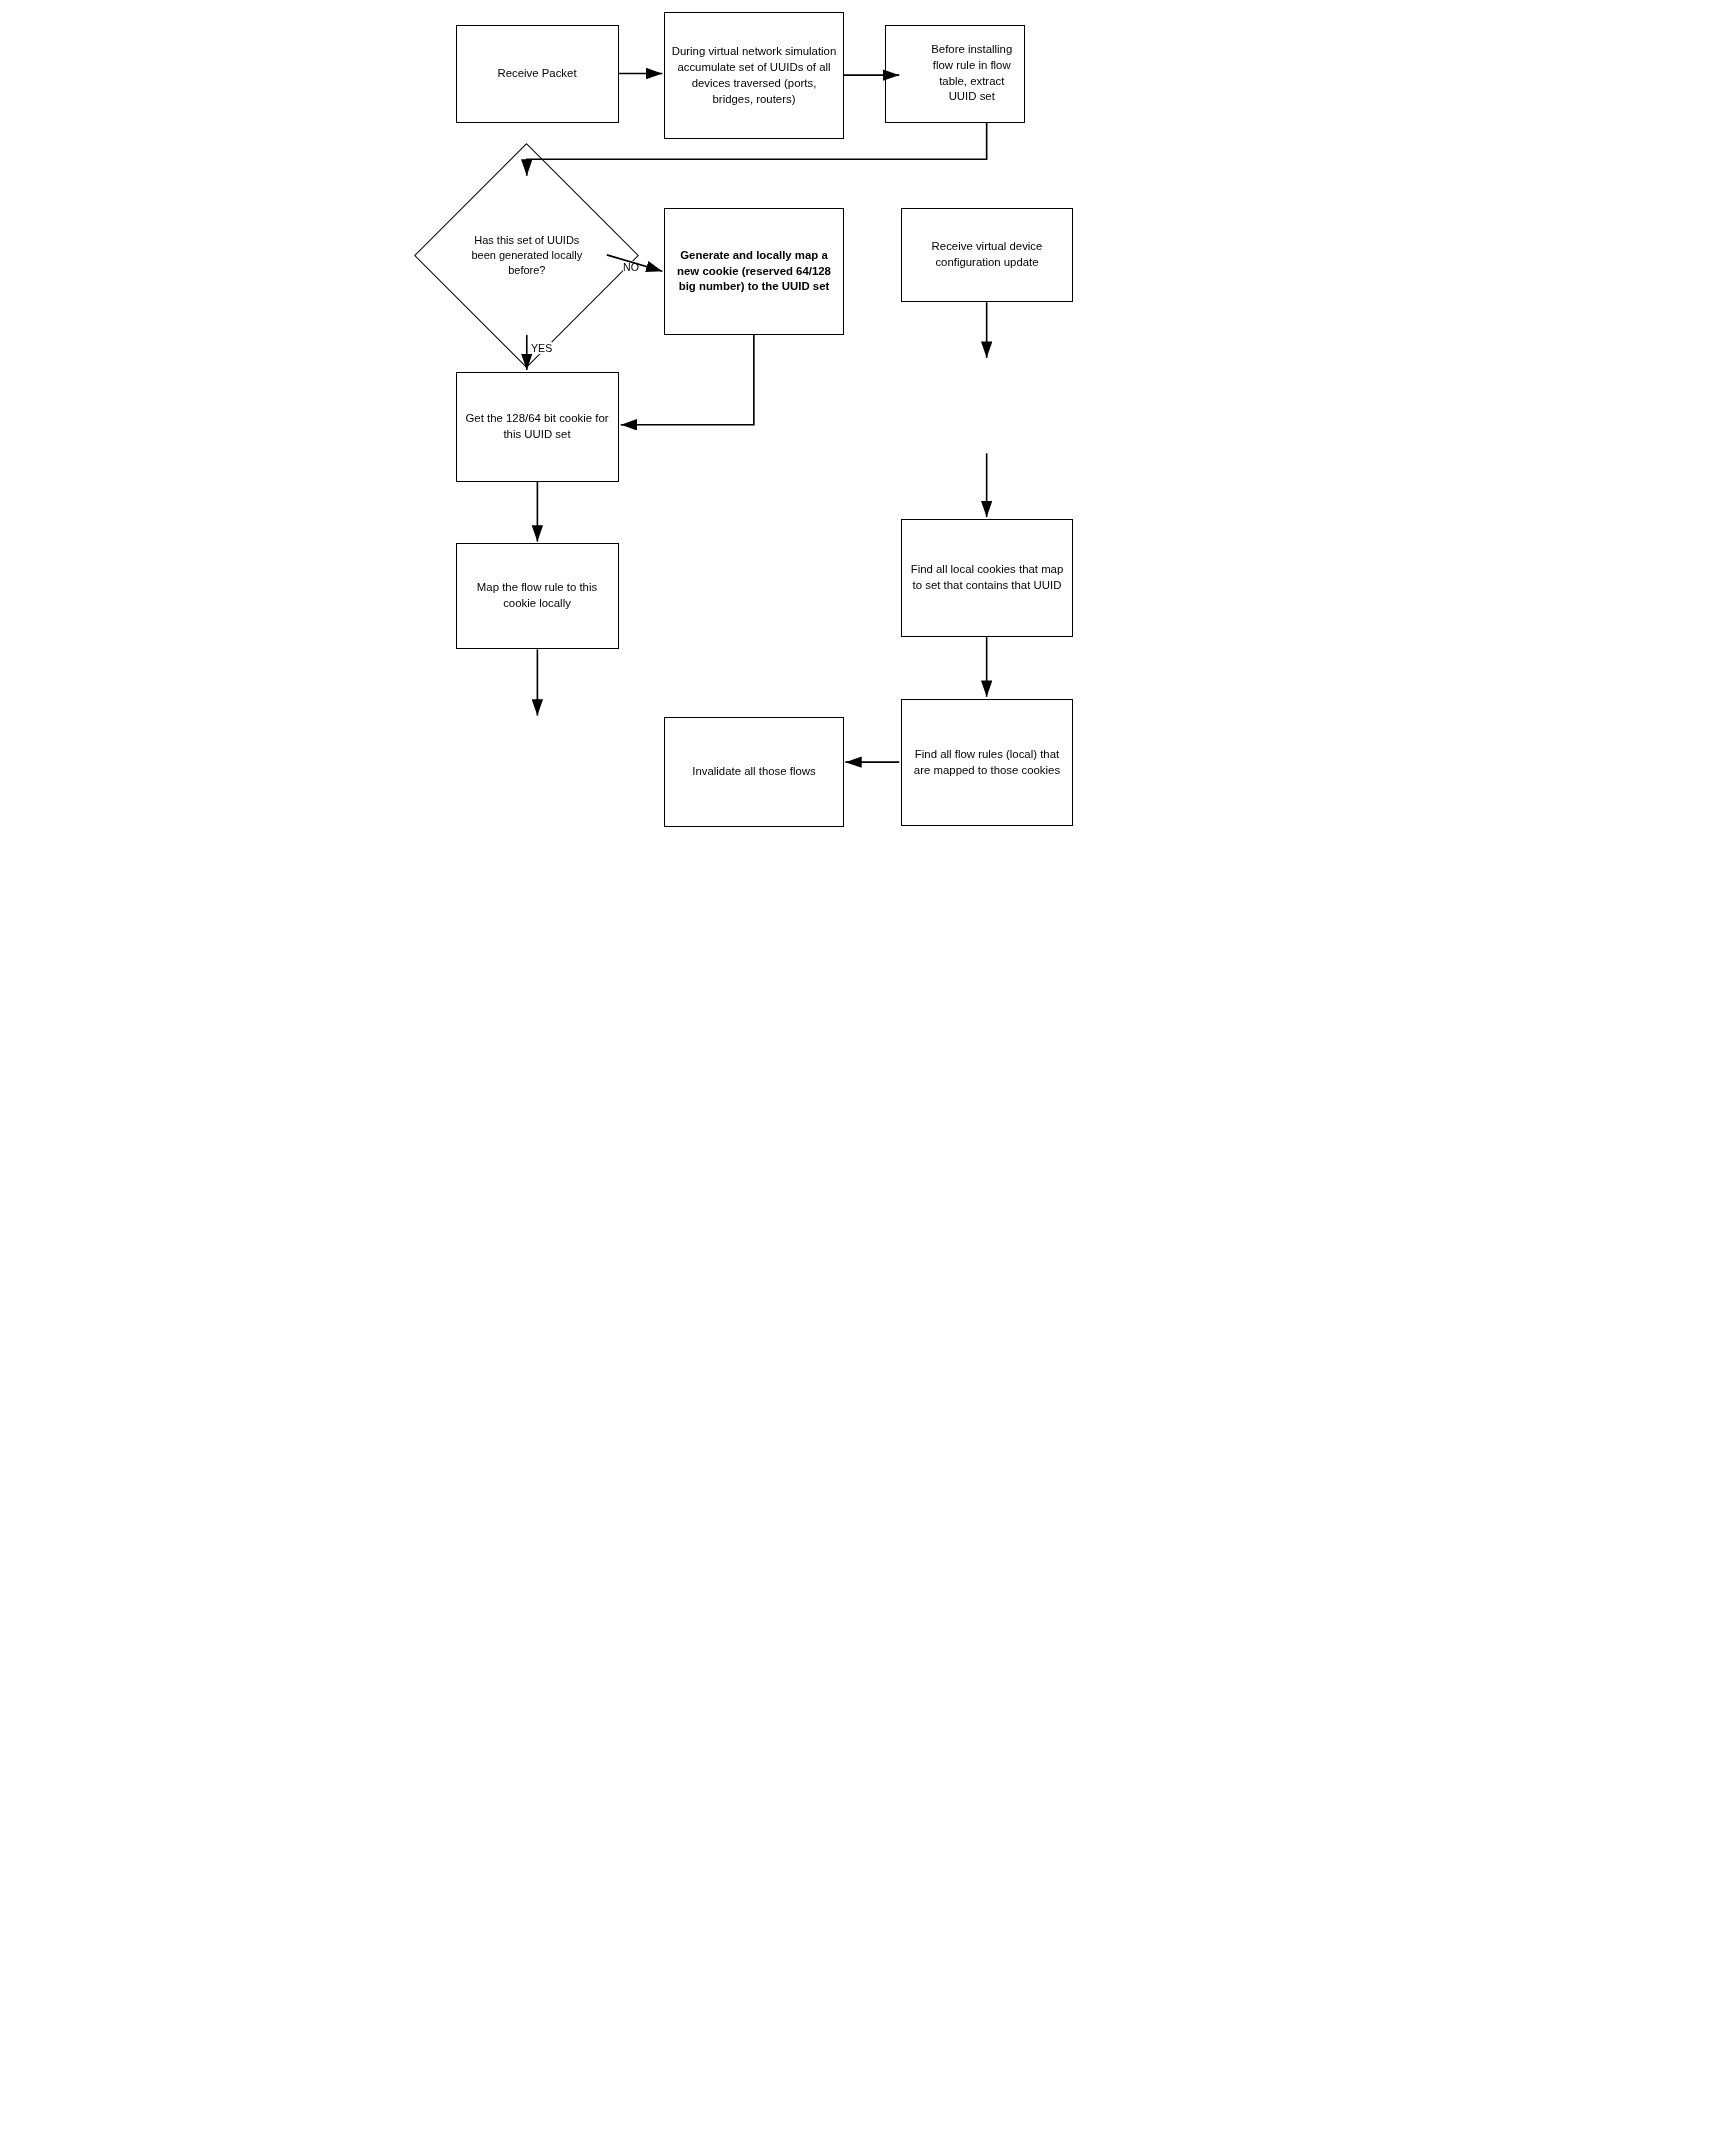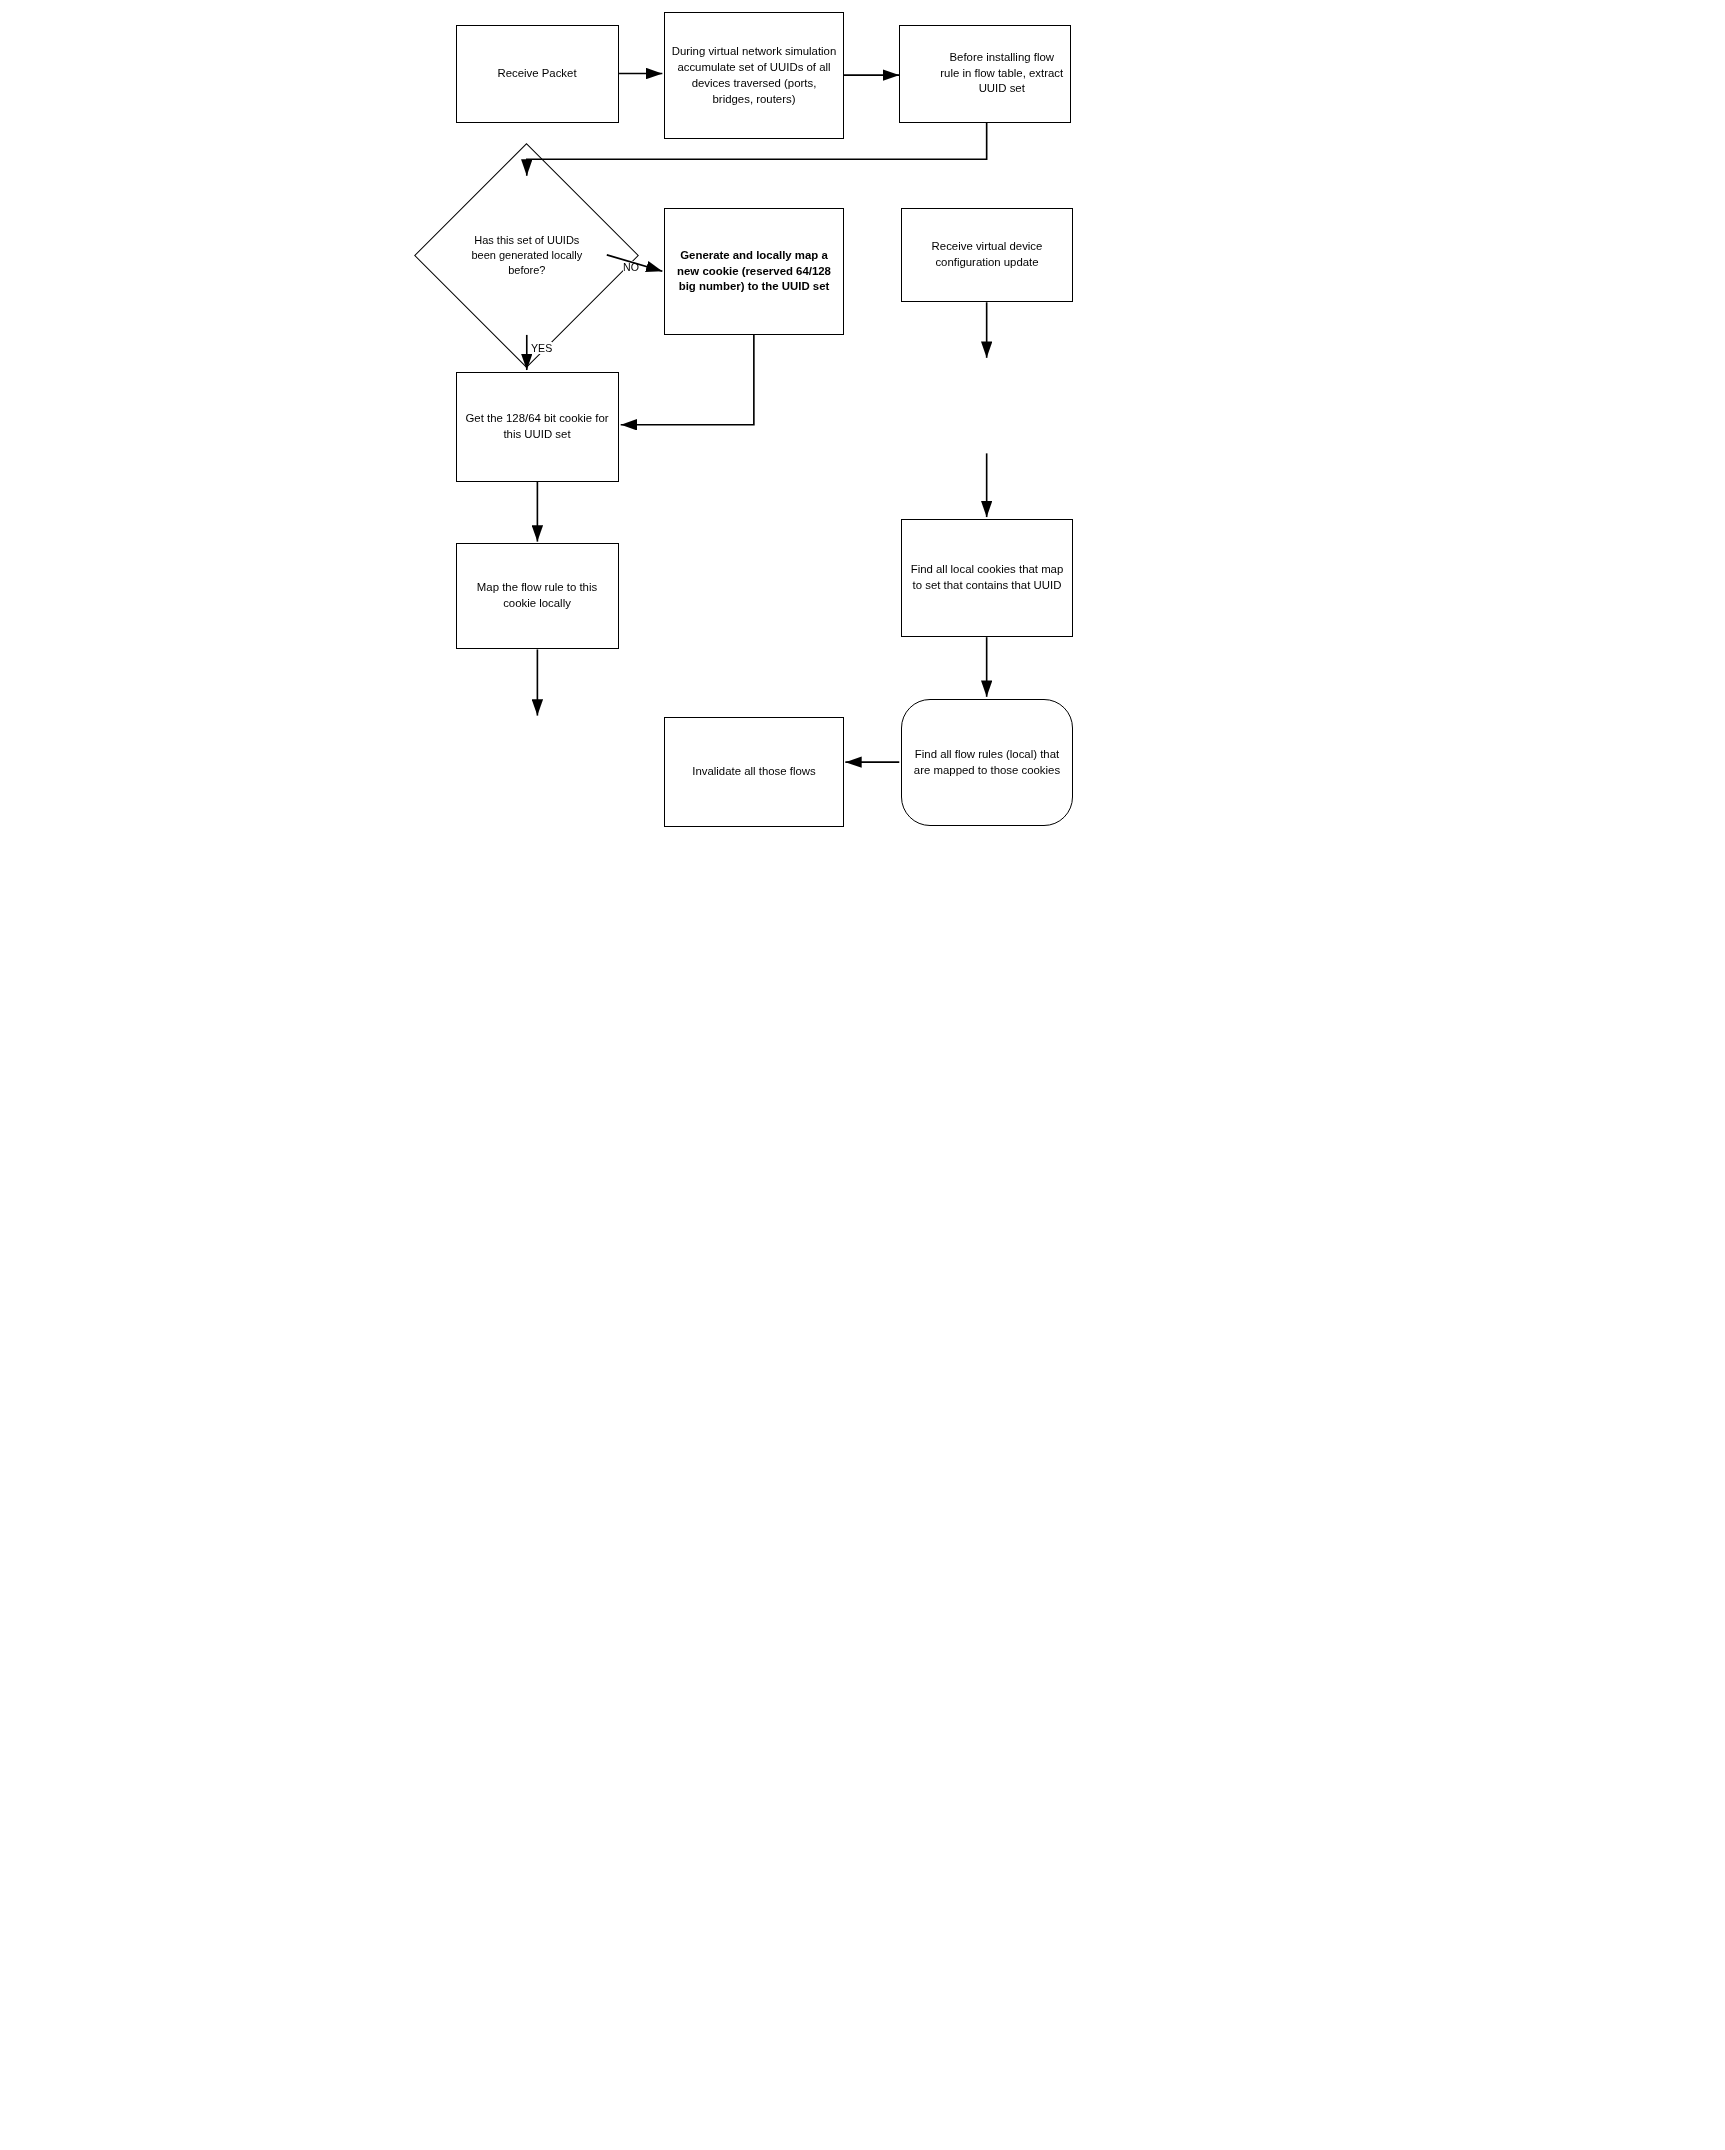--- a/index.html
+++ b/index.html
@@ -73,21 +73,21 @@
 <div class="diagram-container">
 
   <div class="flow-box" style="left:233px; top:12.3px; width:180px; height:127px;">
     <span>During virtual network simulation accumulate set of UUIDs of all devices traversed (ports, bridges, routers)</span>
   </div>
 
   <div class="flow-box" style="left:24.5px; top:24.5px; width:163px; height:98px;">
     <span>Receive Packet</span>
   </div>
 
-  <div class="flow-box" style="left:468px; top:24.5px; width:172px; height:98px;padding-left:40px;">
+  <div class="flow-box" style="left:454px; top:24.5px; width:140px; height:98px;padding-left:40px;">
     <span>Before installing flow rule in flow table, extract UUID set</span>
   </div>
 
   <div class="flow-diamond" style="left:16.3px; top:176px; width:159px; height:159px;">
     <div class="diamond-shape"></div>
     <div class="diamond-text">Has this set of UUIDs been generated locally before?</div>
   </div>
 
   <div class="flow-box" style="left:233px; top:208px; width:180px; height:127px;font-weight:bold;">
     <span>Generate and locally map a new cookie (reserved 64/128 big number) to the UUID set</span>
@@ -108,21 +108,21 @@
 
   <div class="flow-box" style="left:470px; top:519px; width:172px; height:118px;">
     <span>Find all local cookies that map to set that contains that UUID</span>
   </div>
 
 
   <div class="flow-box" style="left:233px; top:717px; width:180px; height:110px;">
     <span>Invalidate all those flows</span>
   </div>
 
-  <div class="flow-box" style="left:470px; top:699px; width:172px; height:127px;border-radius:29px;">
+  <div class="flow-box" style="left:470px; top:699px; width:172px; height:127px;">
     <span>Find all flow rules (local) that are mapped to those cookies</span>
   </div>
 
   <div class="label-text" style="left:192px; top:261px;">NO</div>
 
   <div class="label-text" style="left:100px; top:342px;">YES</div>
 
   <svg class="arrows-svg" xmlns="http://www.w3.org/2000/svg" viewBox="0 0 1056 1316" width="863" height="1075">
     <defs>
       <marker id="arrowhead" markerWidth="10" markerHeight="7" refX="10" refY="3.5" orient="auto">

